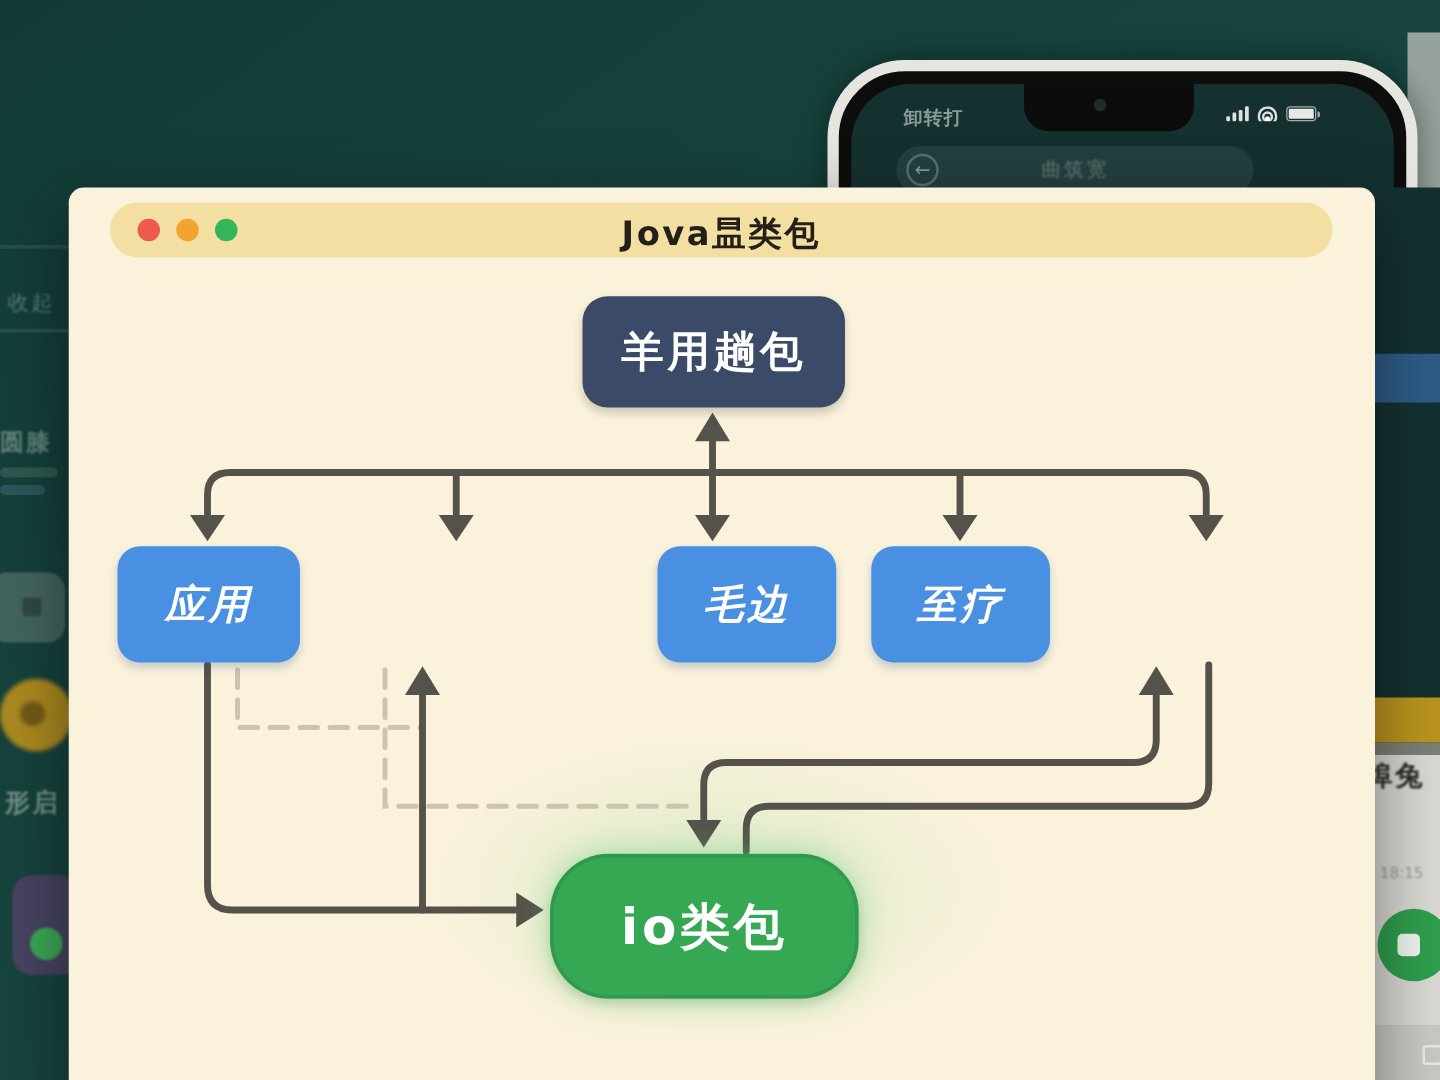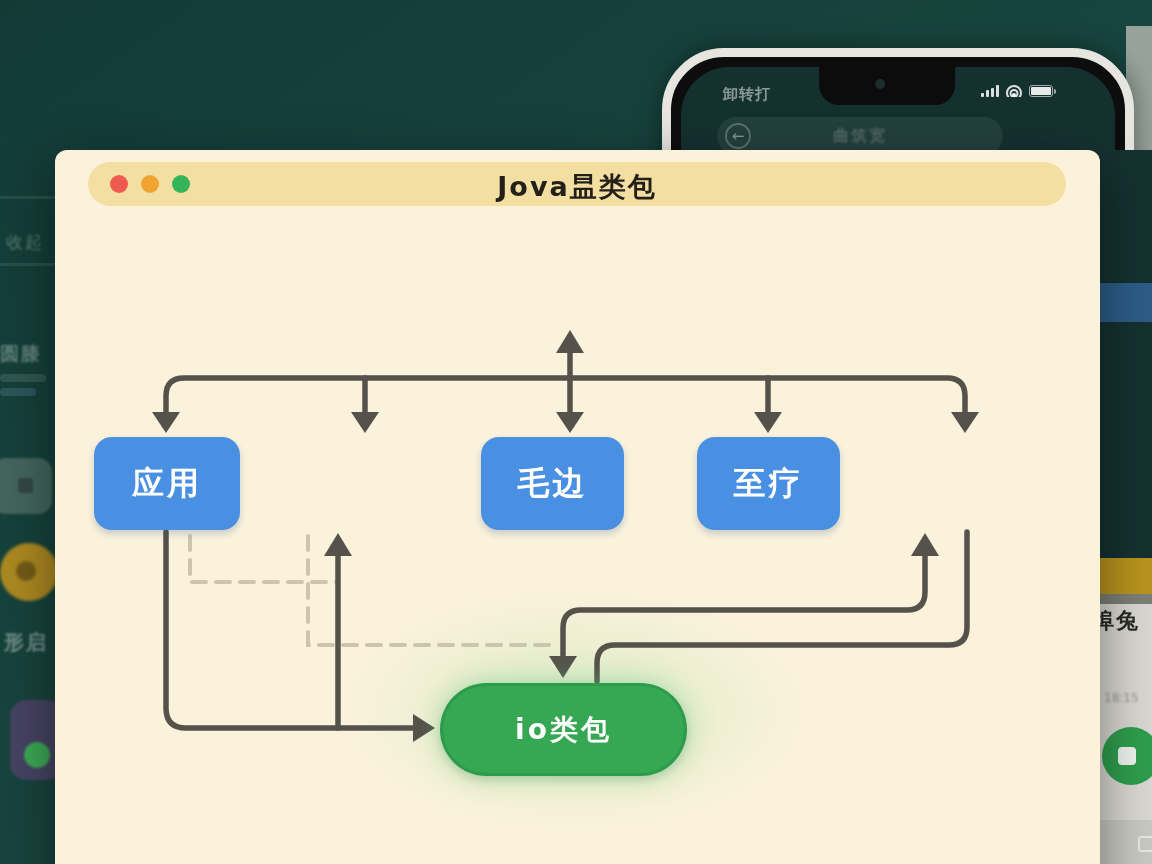--- a/index.html
+++ b/index.html
@@ -116,25 +116,25 @@
               font-weight:800; color:#23201a; letter-spacing:2px; }
   .green-glow { position:absolute; left:290px; top:440px; width:460px; height:240px; border-radius:50%;
                 background:radial-gradient(closest-side, rgba(110,210,130,.22), rgba(110,210,130,0)); }
 
   
   .node { position:absolute; z-index:12; display:flex; align-items:center; justify-content:center;
           color:#fff; font-weight:800; letter-spacing:3px; }
   .node-root { left:466px; top:237px; width:210px; height:89px; background:#3b4a66; border-radius:20px;
                font-size:34px; box-shadow:0 4px 8px rgba(0,0,0,.18); }
   .node-blue { top:437px; height:93px; background:#4a90e2; border-radius:18px; font-size:32px;
-               box-shadow:0 4px 7px rgba(30,70,130,.22); }
-  .b1{left:94px;width:146px}.b2{left:296px;width:142px}.b3{left:481px;width:143px}
+               box-shadow:0 4px 7px rgba(30,70,130,.22);font-style:italic; }
+  .b1{left:94px;width:146px}.b2{left:296px;width:142px}.b3{left:526px;width:143px}
   .b4{left:697px;width:143px}.b5{left:897px;width:143px}
-  .node-sink { left:440px; top:683px; width:247px; height:93px; background:#36a853; border-radius:47px;
-               font-size:28px; border:3px solid rgba(34,140,66,.45);
+  .node-sink { left:440px; top:683px; width:247px; height:116px; background:#36a853; border-radius:47px;
+               font-size:40px; border:3px solid rgba(34,140,66,.45);
                box-shadow:0 0 26px rgba(90,200,120,.5), 0 4px 8px rgba(0,0,0,.12);text-align:center; }
 
   .arrows { position:absolute; inset:0; z-index:11; pointer-events:none; }
 </style>
 </head>
 <body>
 
 <div class="stage">
 
   <div class="corner-gray"></div>
@@ -233,18 +233,19 @@
       <polygon points="570,433 584,412 556,412"></polygon>
       <polygon points="768,433 782,412 754,412"></polygon>
       <polygon points="965,433 979,412 951,412"></polygon>
       <polygon points="435,728 413,714 413,742"></polygon>
       <polygon points="338,533 352,556 324,556"></polygon>
       <polygon points="925,533 939,556 911,556"></polygon>
       <polygon points="563,678 577,656 549,656"></polygon>
     </g>
   </svg>
 
+  <div class="node node-root">羊用趟包</div>
   <div class="node node-blue b1">应用</div>
   <div class="node node-blue b3">毛边</div>
   <div class="node node-blue b4">至疗</div>
   <div class="node node-sink">io类包</div>
 
 </div>
 
 </body></html>

